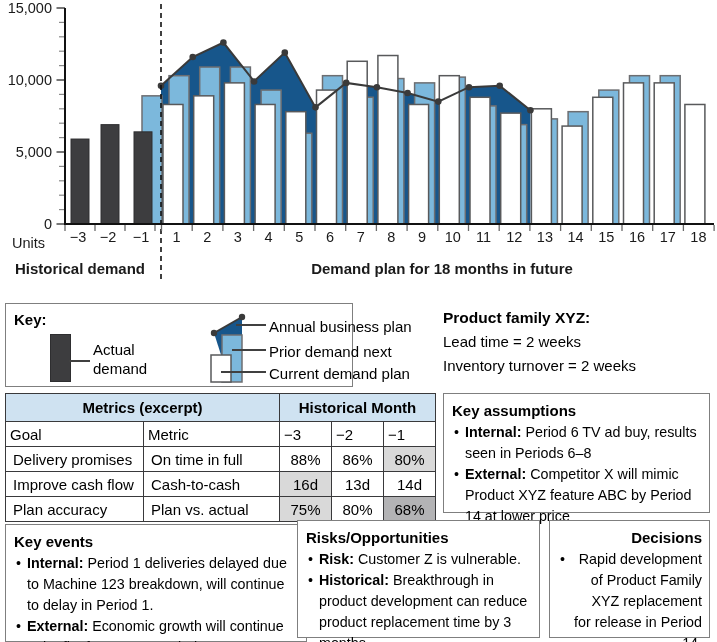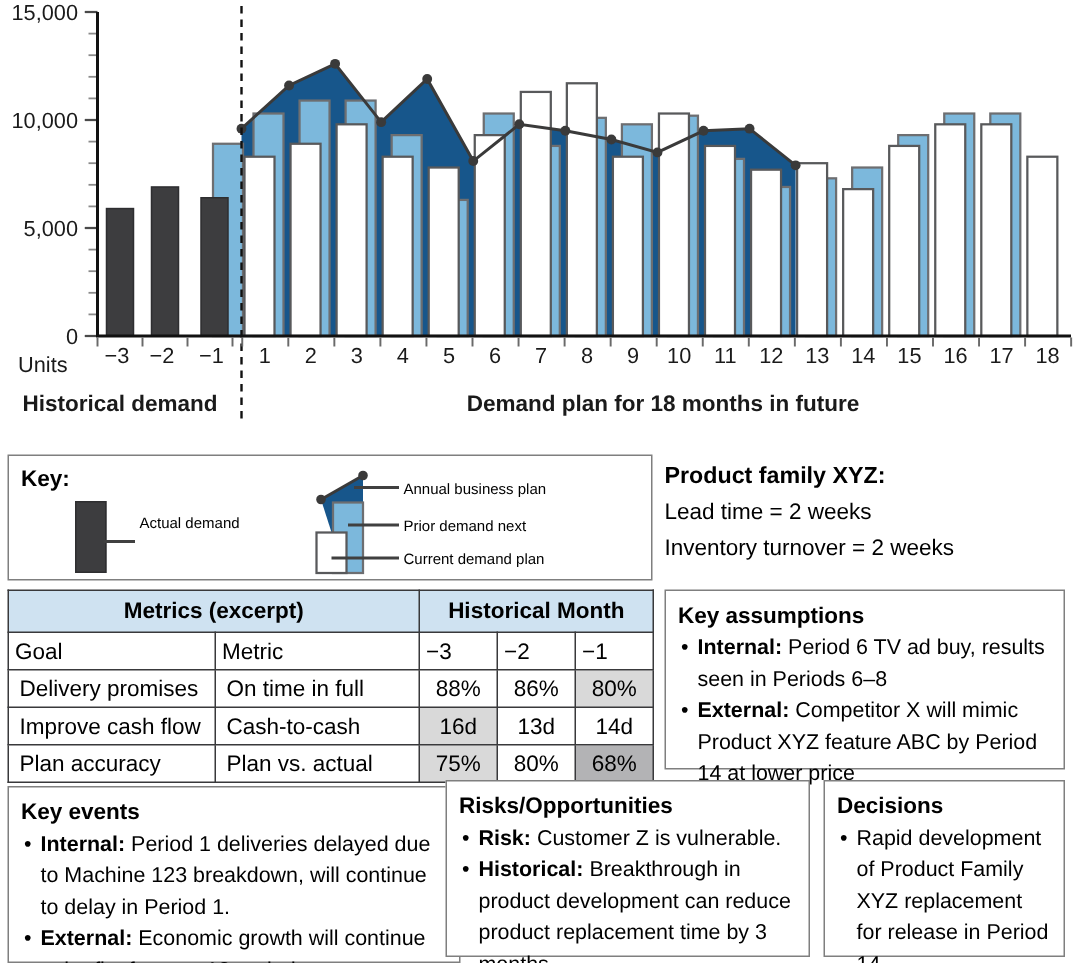--- a/index.html
+++ b/index.html
@@ -5,21 +5,21 @@
   html,body{margin:0;padding:0;background:#fff;color:#000;
     font-family:"Liberation Sans",sans-serif;}
   .page{position:relative;width:717px;height:642px;background:#fff;overflow:hidden;}
   svg text{font-size:14.5px;fill:#1a1a1a;}
   svg text.bold{font-weight:bold;font-size:15px;}
   .box{position:absolute;border:1.5px solid #7f7f7f;background:#fff;box-sizing:border-box;}
   
   .key-title{position:absolute;left:8px;top:7px;font-weight:bold;font-size:15px;}
   .swatch-actual{position:absolute;left:44px;top:30px;width:19px;height:46px;background:#3d3d3f;border:1px solid #2e2e30;}
   .conn{position:absolute;border-top:2px solid #404040;}
-  .legend-label{position:absolute;font-size:10px;line-height:19px;white-space:nowrap;}
+  .legend-label{position:absolute;font-size:15px;line-height:19px;white-space:nowrap;}
   
   table.metrics{position:absolute;left:5px;top:393px;width:430px;border-collapse:collapse;table-layout:fixed;
     font-size:15px;background:#fff;}
   table.metrics th,table.metrics td{border:1.5px solid #39393b;padding:1px 4px;height:22px;}
   table.metrics .hdr{background:#cfe2f1;font-weight:bold;height:25px;}
   table.metrics .sub{text-align:left;font-weight:normal;}
   table.metrics td.l{text-align:left;padding-left:7px;}
   table.metrics td.c{text-align:center;}
   td.gray-light{background:#d9d9d9;}
   td.gray-dark{background:#b3b3b5;}
@@ -171,21 +171,21 @@
         <text x="544.9" y="242" text-anchor="middle">13</text>
         <text x="575.5999999999999" y="242" text-anchor="middle">14</text>
         <text x="606.3" y="242" text-anchor="middle">15</text>
         <text x="637" y="242" text-anchor="middle">16</text>
         <text x="667.7" y="242" text-anchor="middle">17</text>
         <text x="698.4" y="242" text-anchor="middle">18</text>
       </g>
     </svg>
 
   
-  <div class="box" style="left:5px;top:303px;width:430px;height:84px;">
+  <div class="box" style="left:5px;top:303px;width:348px;height:84px;">
     <div class="key-title">Key:</div>
 
     <div class="swatch-actual"></div>
     <div class="conn" style="left:63px;top:56px;width:21px;"></div>
     <div class="legend-label" style="left:87px;top:36px;white-space:normal;width:76px;">Actual demand</div>
 
     <svg style="position:absolute;left:202px;top:8px;" width="60" height="72">
       <polygon points="6,21 34,5 34,46 14,46" fill="#17568b"></polygon>
       <rect x="14" y="23" width="20" height="47" fill="#7cb8dc" stroke="#6d6e71" stroke-width="1.5"></rect>
       <rect x="3" y="43" width="20" height="27" fill="#ffffff" stroke="#58595b" stroke-width="1.5"></rect>
@@ -280,20 +280,20 @@
     <div class="title">Risks/Opportunities</div>
     <div class="bullet">
       <b>Risk:</b><span>Customer Z is vulnerable.</span>
     </div>
     <div class="bullet">
       <b>Historical:</b><span>Breakthrough in product development can reduce product replacement time by 3 months.</span>
     </div>
   </div>
 
   
-  <div class="box tbox" style="left:549px;top:520px;width:161px;height:118px;">
+  <div class="box tbox" style="left:549px;top:520px;width:161px;height:118px;text-align:right;">
     <div class="title">Decisions</div>
     <div class="bullet">
       <span>Rapid development of Product Family XYZ replacement for release in Period 14.</span>
     </div>
   </div>
 
 </div>
 
 </body></html>

